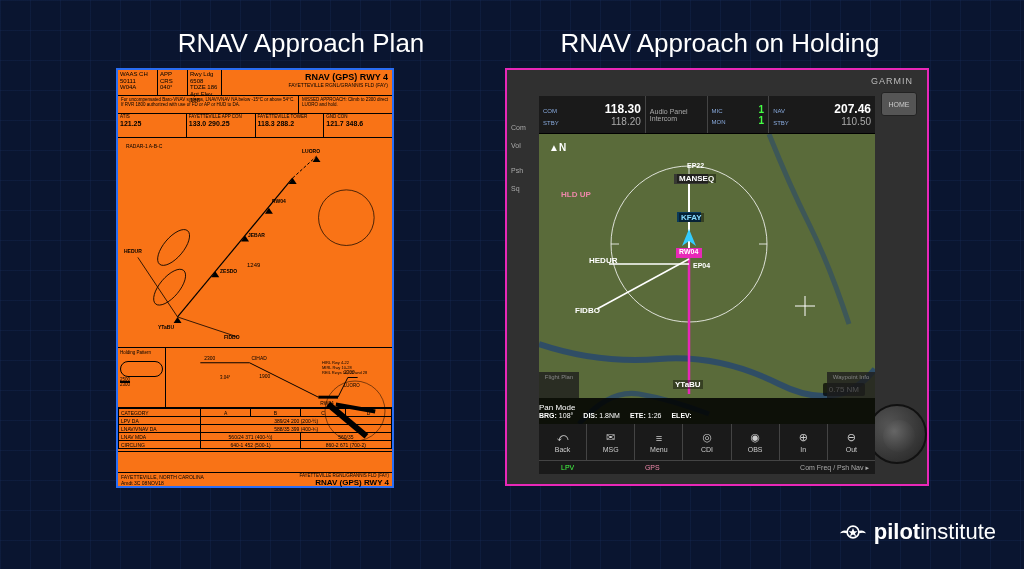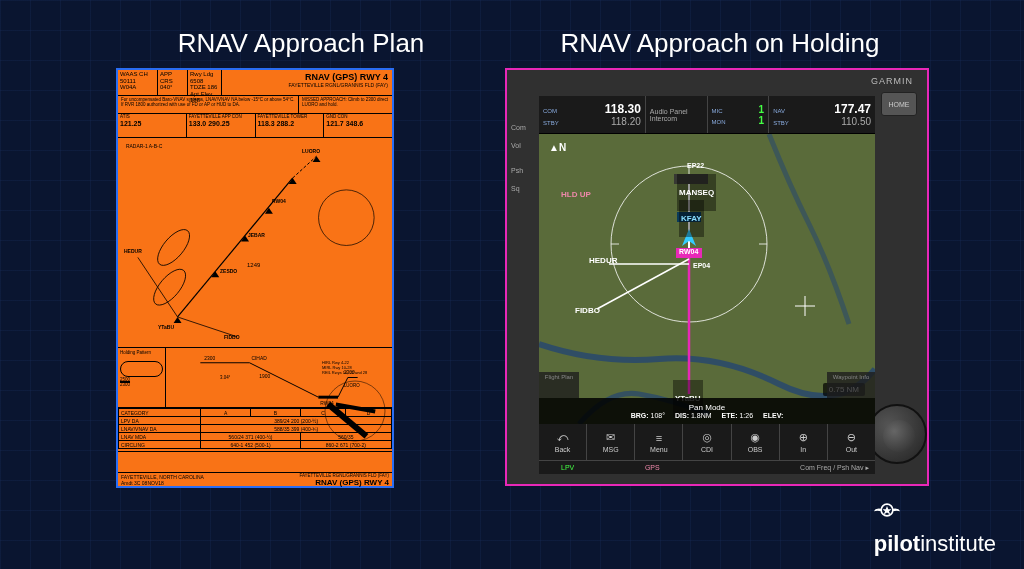--- a/index.html
+++ b/index.html
@@ -74,41 +74,41 @@
   .nav-label { color: #aaa; font-size: 7px; }
   .nav-label-sm { color: #8ad; font-size: 6px; }
   .nav-active { color: #fff; font-size: 12px; font-weight: bold; }
   .nav-stby { color: #aaa; font-size: 10px; text-align: center; }
   .nav-green { color: #4f4; font-size: 10px; font-weight: bold; }
   .nav-val { color: #4f4; font-size: 11px; font-weight: bold; }
 
   .map-area { height: 290px; background: #5a6b3a; position: relative; overflow: hidden; }
   .map-area svg { position: absolute; top: 0; left: 0; width: 100%; height: 100%; }
   .map-label { position: absolute; font-size: 8px; font-weight: bold; }
-  .map-wp { color: #fff; background: rgba(0,0,0,0.4); padding: 14px 2px; }
+  .map-wp { color: #fff; background: rgba(0,0,0,0.4); padding: 0 2px; }
   .compass-n { position: absolute; top: 8px; left: 10px; color: #fff; font-size: 10px; font-weight: bold; }
   .scale-bar { position: absolute; right: 10px; bottom: 28px; background: rgba(0,0,0,0.7); color: #fff; font-size: 8px; padding: 2px 6px; border-radius: 2px; }
-  .pan-mode { position: absolute; bottom: 0; left: 0; right: 0; height: 26px; background: rgba(0,0,0,0.85); color: #fff; font-size: 8px; display: flex; flex-direction: column; align-items: center; justify-content: center; }
+  .pan-mode { position: absolute; bottom: 0; left: 0; right: 0; height: 26px; background: rgba(0,0,0,0.85); color: #fff; font-size: 8px; display: flex; flex-direction: column; align-items: flex-start; justify-content: center; }
   .pan-mode .pm-title { font-size: 8px; }
   .pan-mode .pm-data { display: flex; gap: 10px; font-size: 7px; }
   .pan-mode .pm-data span b { color: #fff; }
   .flt-plan { position: absolute; left: 0; bottom: 26px; width: 40px; height: 26px; background: rgba(30,30,30,0.8); color: #888; font-size: 6px; text-align: center; padding: 2px; line-height: 1.1; }
   .wpt-info { position: absolute; right: 0; bottom: 26px; width: 48px; height: 26px; background: rgba(30,30,30,0.8); color: #888; font-size: 6px; text-align: center; padding: 2px; line-height: 1.1; }
 
   .bottom-bar { height: 50px; background: #1a1a1a; display: flex; flex-direction: column; }
   .btn-row { flex: 1; display: flex; }
   .sbtn { flex: 1; border-right: 1px solid #444; display: flex; flex-direction: column; align-items: center; justify-content: center; color: #ccc; font-size: 7px; gap: 2px; }
   .sbtn:last-child { border-right: none; }
   .sbtn .ico { font-size: 11px; }
   .status-row { height: 14px; display: flex; align-items: center; font-size: 7px; border-top: 1px solid #444; }
   .status-row .lpv { color: #4f4; padding-left: 22px; flex: 0.5; }
   .status-row .gps { color: #e8a; padding-left: 18px; flex: 0.7; }
   .status-row .cf { color: #aaa; text-align: right; padding-right: 6px; flex: 1; }
 
-  .logo { position: absolute; right: 28px; bottom: 12px; display: flex; gap: 8px; color: #fff; font-size: 22px; font-weight: 600; flex-direction: column; }
+  .logo { position: absolute; right: 28px; bottom: 24px; display: flex; gap: 8px; color: #fff; font-size: 22px; font-weight: 600; }
   .logo .wings { width: 26px; height: 26px; }
   .logo .thin { font-weight: 300; }
 </style>
 </head>
 <body>
 
 <div class="titles">
   <div class="title-left">RNAV Approach Plan</div>
   <div class="title-right">RNAV Approach on Holding</div>
 </div>
@@ -298,21 +298,21 @@
               <span class="nav-green">1</span>
             </div>
           <div class="nav-row">
               <span class="nav-label-sm">MON</span>
               <span class="nav-green">1</span>
             </div>
         </div>
         <div class="nav-group wide">
           <div class="nav-row">
               <span class="nav-label-sm">NAV</span>
-              <span class="nav-active">177.47</span>
+              <span class="nav-active">207.46</span>
             </div>
           <div class="nav-row">
               <span class="nav-label-sm">STBY</span>
               <span class="nav-stby">110.50</span>
             </div>
         </div>
       </div>
 
       <div class="map-area">
         <svg viewBox="0 0 336 290">
@@ -342,21 +342,21 @@
             <line x1="266" y1="162" x2="266" y2="182"></line>
           </g>
 
           <rect x="137" y="114" width="26" height="10" fill="#e828b8"></rect>
           <rect x="138" y="78" width="24" height="10" fill="#0a3a5a"></rect>
           <rect x="135" y="40" width="34" height="10" fill="#333" opacity="0.9"></rect>
         </svg>
         <div class="compass-n">▲<span>N</span></div>
         <div class="map-label" style="left:22px;top:56px;color:#e8a">HLD UP</div>
         <div class="map-label map-wp" style="left:138px;top:40px">MANSEQ</div>
-        <div class="map-label map-wp" style="left:140px;top:66px;color:#8df">KFAY</div>
+        <div class="map-label map-wp" style="left:140px;top:79px;color:#8df">KFAY</div>
         <div class="map-label" style="left:140px;top:114px;color:#fff;font-size:7px">RW04</div>
         <div class="map-label" style="left:154px;top:128px;color:#fff;font-size:7px">EP04</div>
         <div class="map-label" style="left:50px;top:122px;color:#fff">HEDUR</div>
         <div class="map-label" style="left:36px;top:172px;color:#fff">FIDBO</div>
         <div class="map-label map-wp" style="left:134px;top:246px">YTaBU</div>
         <div class="map-label" style="left:148px;top:28px;color:#fff;font-size:7px">EP22</div>
         <div class="scale-bar">0.75 NM</div>
         <div class="flt-plan">Flight Plan</div>
         <div class="wpt-info">Waypoint Info</div>
         <div class="pan-mode">

